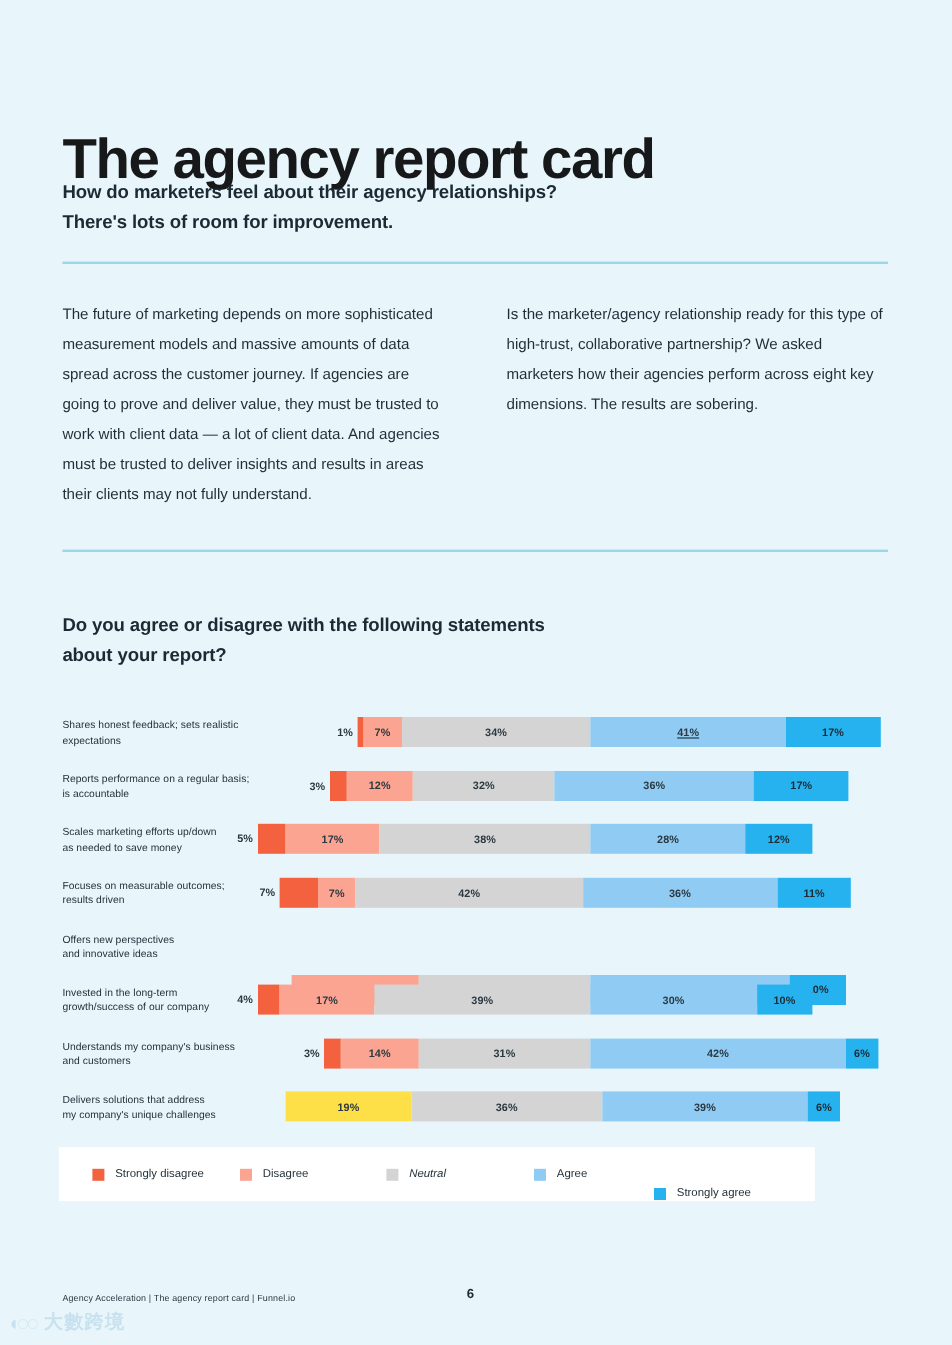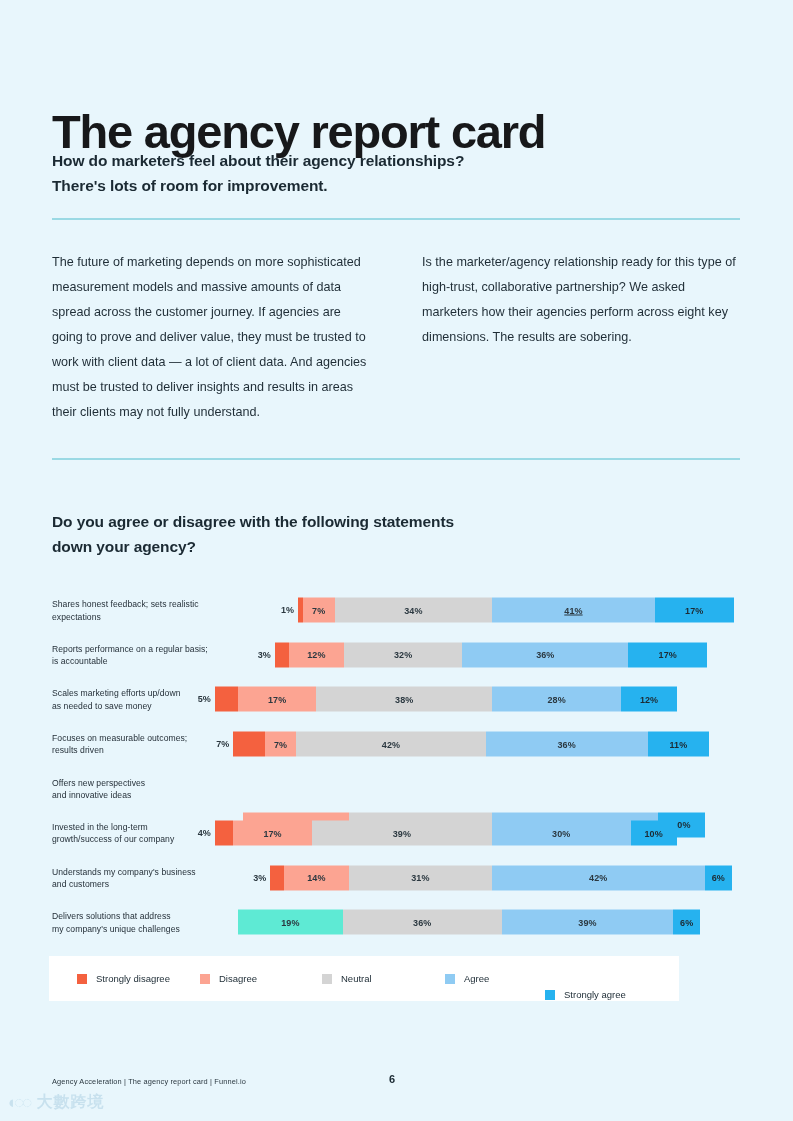--- a/index.html
+++ b/index.html
@@ -122,21 +122,21 @@
 
   <div class="cols">
     <div class="col col-left">The future of marketing depends on more sophisticated measurement models and massive amounts of data spread across the customer journey. If agencies are going to prove and deliver value, they must be trusted to work with client data — a lot of client data. And agencies must be trusted to deliver insights and results in areas their clients may not fully understand.</div>
     <div class="col col-right">Is the marketer/agency relationship ready for this type of high-trust, collaborative partnership? We asked marketers how their agencies perform across eight key dimensions. The results are sobering.</div>
   </div>
 
   <div class="rule rule-mid"></div>
 
   <div class="chart-heading">
     <div>Do you agree or disagree with the following statements</div>
-    <div>down your agency?</div>
+    <div>about your report?</div>
   </div>
 
   <div class="chart" id="chart">
       <div class="row">
         <div class="row-label">
           <div>Shares honest feedback; sets realistic expectations</div>
         </div>
         <div class="plot">
           <div class="bar" style="left: 45.96px; width: 462px;">
             <div class="seg" style="width: 4.62px; background: rgb(244, 97, 63);"></div>
@@ -242,39 +242,39 @@
           <div class="outside-label" style="left: -9.76px; width: 24px; text-align: right;">3%</div>
         </div>
       </div>
       <div class="row">
         <div class="row-label">
           <div>Delivers solutions that address</div>
           <div>my company's unique challenges</div>
         </div>
         <div class="plot">
           <div class="bar" style="left: -14.1px; width: 462px;">
-            <div class="seg" style="width: 110px; background: #5eead4;">19%</div>
+            <div class="seg" style="width: 110px; background: #fde047;">19%</div>
             <div class="seg" style="width: 166.32px; background: rgb(212, 212, 212);">36%</div>
             <div class="seg" style="width: 180.18px; background: rgb(143, 203, 243);">39%</div>
             <div class="seg sa" style="width: 27.72px; background: rgb(38, 178, 239);">6%</div>
           </div>
         </div>
       </div>
     </div>
 
   <div class="legend" id="legend" style="position: absolute;">
       <div class="legend-item" style="position: absolute; left: 28px;">
         <span class="swatch" style="background: rgb(244, 97, 63);"></span>
         <span class="legend-text">Strongly disagree</span>
       </div>
       <div class="legend-item" style="position: absolute; left: 151px;">
         <span class="swatch" style="background: rgb(252, 164, 146);"></span>
         <span class="legend-text">Disagree</span>
       </div>
-      <div class="legend-item" style="position: absolute; left: 273px;">
+      <div class="legend-item" style="position: absolute; left: 273px; font-style: italic;">
         <span class="swatch" style="background: rgb(212, 212, 212);"></span>
         <span class="legend-text">Neutral</span>
       </div>
       <div class="legend-item" style="position: absolute; left: 396px;">
         <span class="swatch" style="background: rgb(143, 203, 243);"></span>
         <span class="legend-text">Agree</span>
       </div>
       <div class="legend-item" style="position: absolute; left: 496px; margin-top: 32px;">
         <span class="swatch" style="background: rgb(38, 178, 239);"></span>
         <span class="legend-text">Strongly agree</span>

